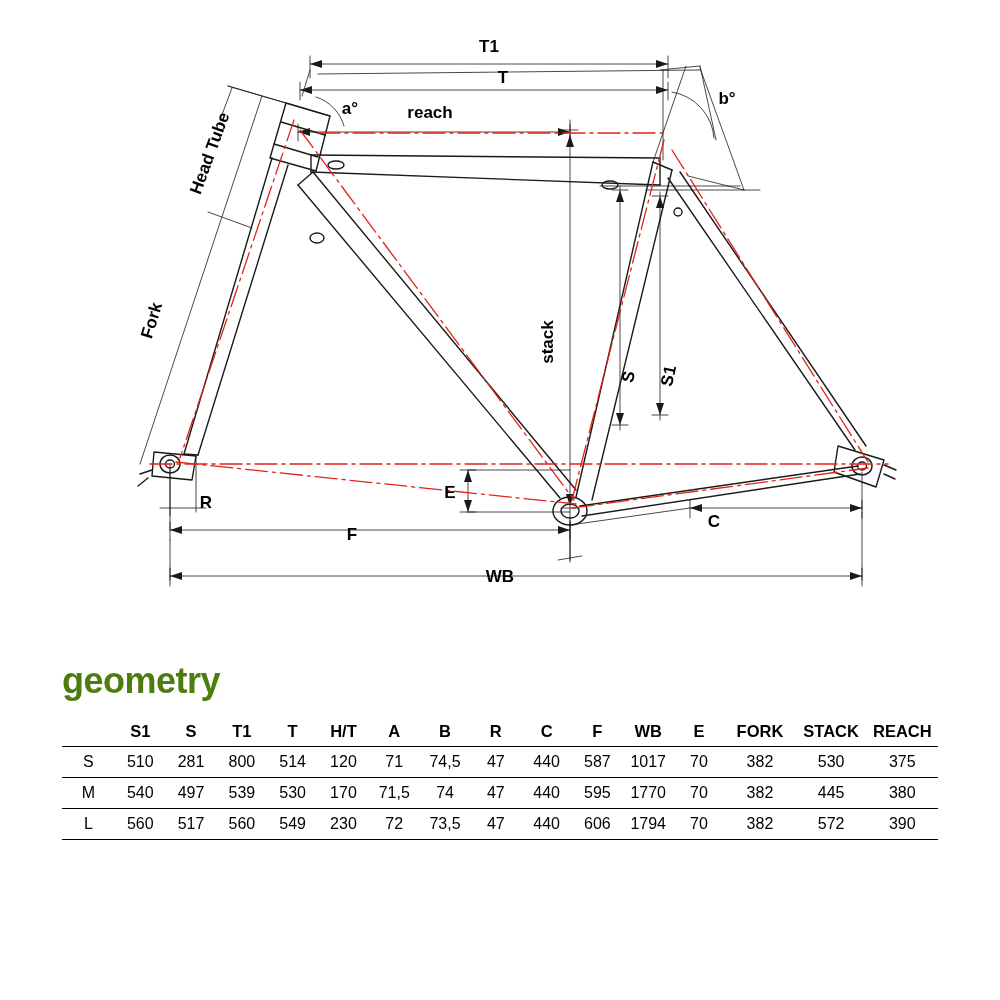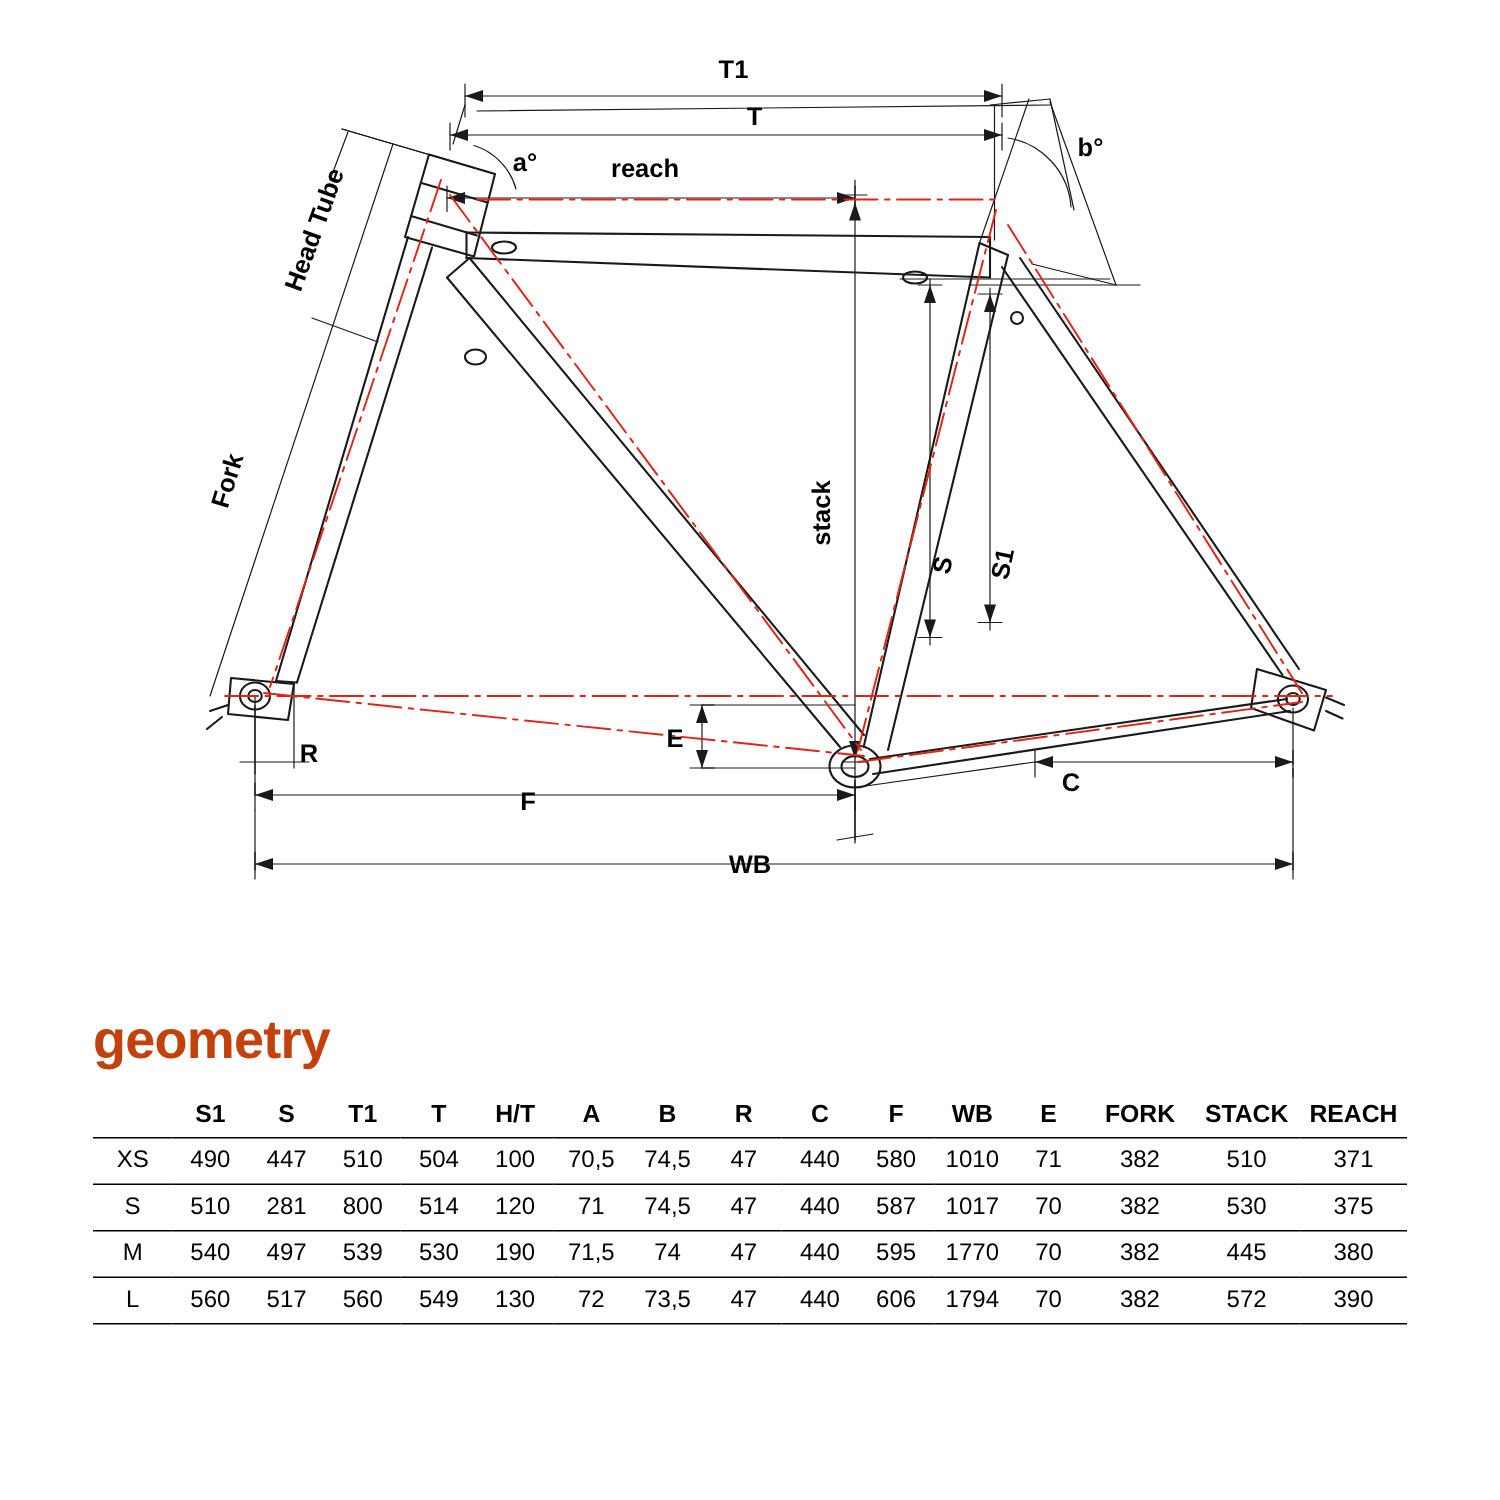--- a/index.html
+++ b/index.html
@@ -35,22 +35,22 @@
     position: absolute;
     left: 0;
     top: 660px;
     width: 1000px;
   }
   #geometry-title {
     font-family: "Liberation Sans", sans-serif;
     font-weight: bold;
     font-size: 36px;
     letter-spacing: -0.5px;
-    margin: 12px 0 14px 62px;
-    color: #c2410c;
+    margin: 0 0 14px 62px;
+    color: #4d7c0f;
   }
   table#geometry-table {
     border-collapse: collapse;
     margin-left: 62px;
     width: 876px;
     font-size: 16px;
   }
   table#geometry-table th,
   table#geometry-table td {
     text-align: center;
@@ -303,38 +303,20 @@
         <th class="col-narrow">F</th>
         <th class="col-narrow">WB</th>
         <th class="col-narrow">E</th>
         <th class="col-wide">FORK</th>
         <th class="col-wide">STACK</th>
         <th class="col-wide">REACH</th>
       </tr>
     </thead>
     <tbody>
       <tr>
-        <td class="size-cell">XS</td>
-        <td>490</td>
-        <td>447</td>
-        <td>510</td>
-        <td>504</td>
-        <td>100</td>
-        <td>70,5</td>
-        <td>74,5</td>
-        <td>47</td>
-        <td>440</td>
-        <td>580</td>
-        <td>1010</td>
-        <td>71</td>
-        <td>382</td>
-        <td>510</td>
-        <td>371</td>
-      </tr>
-      <tr>
         <td class="size-cell">S</td>
         <td>510</td>
         <td>281</td>
         <td>800</td>
         <td>514</td>
         <td>120</td>
         <td>71</td>
         <td>74,5</td>
         <td>47</td>
         <td>440</td>
@@ -344,39 +326,39 @@
         <td>382</td>
         <td>530</td>
         <td>375</td>
       </tr>
       <tr>
         <td class="size-cell">M</td>
         <td>540</td>
         <td>497</td>
         <td>539</td>
         <td>530</td>
-        <td>190</td>
+        <td>170</td>
         <td>71,5</td>
         <td>74</td>
         <td>47</td>
         <td>440</td>
         <td>595</td>
         <td>1770</td>
         <td>70</td>
         <td>382</td>
         <td>445</td>
         <td>380</td>
       </tr>
       <tr>
         <td class="size-cell">L</td>
         <td>560</td>
         <td>517</td>
         <td>560</td>
         <td>549</td>
-        <td>130</td>
+        <td>230</td>
         <td>72</td>
         <td>73,5</td>
         <td>47</td>
         <td>440</td>
         <td>606</td>
         <td>1794</td>
         <td>70</td>
         <td>382</td>
         <td>572</td>
         <td>390</td>

